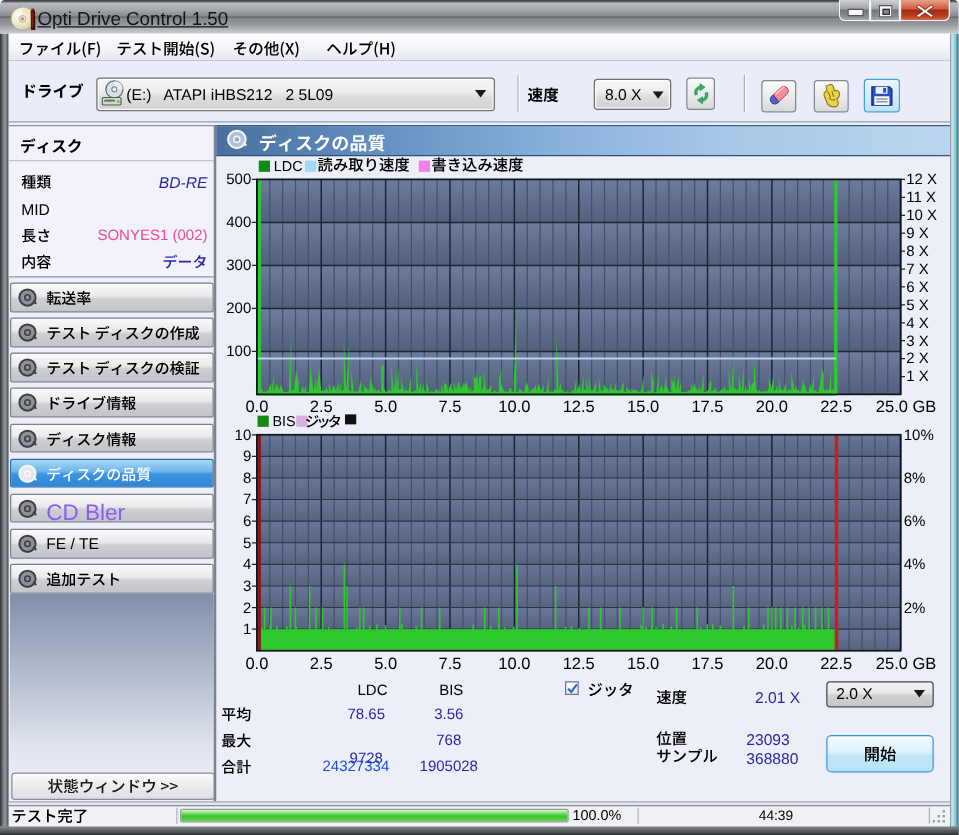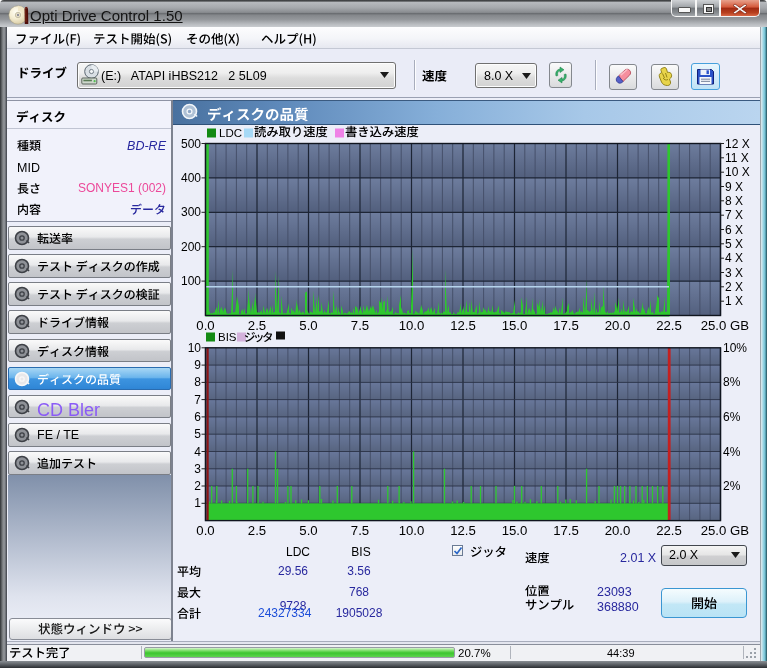--- a/index.html
+++ b/index.html
@@ -328,21 +328,21 @@
       <path d="M2.2 11.4L10.3 11.4L10.3 15.3L9.0 15.3L9.0 12.2L3.4 12.2L3.4 15.3L2.2 15.3ZM2.8 12.8L9.5 12.8L9.5 13.5L2.8 13.5ZM2.8 14.2L9.5 14.2L9.5 15.0L2.8 15.0ZM5.5 3.8L6.7 3.8L6.7 10.6L5.5 10.6ZM1.9 4.7L10.2 4.7L10.2 8.2L1.8 8.2L1.8 7.4L9.0 7.4L9.0 5.4L1.9 5.4ZM0.7 6.0L11.7 6.0L11.7 6.8L0.7 6.8ZM1.5 8.7L10.8 8.7L10.8 9.5L1.5 9.5ZM0.6 10.1L11.7 10.1L11.7 10.9L0.6 10.9ZM14.4 5.6Q15.7 5.8 16.9 5.8Q18.0 5.8 19.0 5.8Q19.8 5.7 20.6 5.5Q21.3 5.4 22.0 5.2L22.2 6.3Q21.6 6.5 20.8 6.6Q20.0 6.8 19.3 6.9Q18.3 6.9 17.1 6.9Q15.9 6.9 14.5 6.8ZM14.2 8.2Q15.3 8.3 16.3 8.3Q17.3 8.4 18.2 8.3Q19.1 8.3 19.8 8.2Q20.8 8.1 21.5 8.0Q22.2 7.8 22.7 7.6L22.9 8.8Q22.4 9.0 21.7 9.1Q21.1 9.2 20.3 9.3Q19.5 9.4 18.5 9.4Q17.5 9.5 16.4 9.5Q15.3 9.4 14.3 9.4ZM18.3 5.7Q18.3 5.4 18.2 5.1Q18.1 4.8 17.9 4.5L19.3 4.3Q19.4 4.9 19.5 5.4Q19.6 6.0 19.8 6.5Q19.9 7.1 20.1 7.5Q20.2 8.0 20.5 8.5Q20.7 9.0 21.0 9.6Q21.3 10.1 21.6 10.6Q21.7 10.7 21.8 10.9Q21.9 11.0 22.1 11.1L21.5 12.1Q21.1 12.0 20.6 11.9Q20.1 11.8 19.6 11.8Q19.1 11.7 18.7 11.7L18.8 10.7Q19.2 10.8 19.7 10.8Q20.2 10.9 20.5 10.9Q20.0 10.1 19.6 9.3Q19.2 8.5 19.0 7.7Q18.8 7.3 18.7 7.0Q18.6 6.6 18.5 6.3Q18.4 6.0 18.3 5.7ZM16.3 10.9Q16.0 11.3 15.9 11.6Q15.7 11.9 15.7 12.3Q15.7 13.0 16.4 13.4Q17.1 13.7 18.4 13.7Q19.3 13.7 20.0 13.7Q20.7 13.6 21.4 13.5L21.3 14.7Q20.7 14.8 19.9 14.9Q19.2 15.0 18.4 15.0Q17.2 15.0 16.3 14.7Q15.5 14.4 15.0 13.9Q14.5 13.4 14.5 12.6Q14.5 12.0 14.7 11.6Q14.8 11.1 15.0 10.7ZM29.6 4.4L32.2 4.4L32.2 5.6L29.6 5.6ZM31.5 4.4L32.8 4.4Q32.9 5.8 33.1 7.0Q33.3 8.3 33.7 9.3Q34.2 10.3 34.8 11.1Q35.5 11.8 36.4 12.3Q36.3 12.4 36.1 12.6Q35.9 12.7 35.7 12.9Q35.6 13.1 35.5 13.2Q34.5 12.7 33.8 11.8Q33.2 11.0 32.7 9.9Q32.3 8.9 32.1 7.6Q31.8 6.4 31.7 5.0L31.5 5.0ZM31.5 6.9L32.7 7.1Q32.3 9.2 31.5 10.7Q30.6 12.3 29.2 13.2Q29.2 13.1 29.0 13.0Q28.8 12.8 28.6 12.6Q28.5 12.4 28.3 12.3Q29.6 11.5 30.4 10.1Q31.2 8.8 31.5 6.9ZM27.9 8.7L27.9 13.1L26.7 13.1L26.7 9.8L25.2 9.8L25.2 8.7ZM27.9 12.6Q28.3 13.3 29.1 13.6Q29.8 13.9 30.8 13.9Q31.3 13.9 32.1 14.0Q32.8 14.0 33.6 13.9Q34.4 13.9 35.2 13.9Q36.0 13.9 36.5 13.8Q36.5 14.0 36.4 14.2Q36.3 14.4 36.2 14.6Q36.2 14.9 36.2 15.0Q35.6 15.1 34.9 15.1Q34.2 15.1 33.5 15.1Q32.7 15.1 32.0 15.1Q31.3 15.1 30.8 15.1Q29.6 15.0 28.8 14.7Q28.0 14.4 27.4 13.7Q27.0 14.0 26.5 14.4Q26.1 14.8 25.6 15.2L25.0 14.0Q25.4 13.7 25.9 13.3Q26.4 13.0 26.8 12.6ZM25.2 4.9L26.1 4.2Q26.5 4.4 26.9 4.8Q27.3 5.1 27.7 5.4Q28.0 5.8 28.2 6.1L27.3 6.9Q27.1 6.6 26.8 6.2Q26.4 5.9 26.0 5.5Q25.6 5.2 25.2 4.9ZM39.6 5.1Q39.8 5.1 40.1 5.1Q40.4 5.2 40.6 5.2Q40.8 5.2 41.2 5.1Q41.6 5.1 41.9 5.1Q42.3 5.1 42.7 5.1Q43.0 5.1 43.2 5.0Q43.4 5.0 43.6 5.0Q43.8 4.9 44.0 4.9L44.8 5.5Q44.7 5.6 44.6 5.7Q44.5 5.9 44.4 6.0Q44.2 6.3 43.9 6.9Q43.6 7.5 43.3 8.2Q43.0 8.9 42.8 9.5Q42.6 9.9 42.4 10.4Q42.2 10.9 41.9 11.4Q41.7 11.8 41.5 12.2Q41.3 12.7 41.1 13.0Q40.8 13.5 40.4 13.7Q40.0 13.9 39.4 13.9Q38.7 13.9 38.2 13.4Q37.7 12.9 37.7 12.1Q37.7 11.4 38.0 10.7Q38.3 10.1 38.9 9.7Q39.5 9.2 40.3 9.0Q41.1 8.7 42.0 8.7Q43.1 8.7 44.1 9.0Q45.0 9.2 45.9 9.6Q46.8 9.9 47.4 10.4Q48.1 10.8 48.6 11.1L48.0 12.5Q47.5 12.0 46.8 11.5Q46.1 11.1 45.3 10.7Q44.5 10.3 43.7 10.1Q42.8 9.8 41.8 9.8Q40.9 9.8 40.2 10.1Q39.5 10.4 39.2 10.9Q38.8 11.4 38.8 11.9Q38.8 12.3 39.0 12.4Q39.2 12.6 39.4 12.6Q39.6 12.6 39.8 12.5Q40.0 12.4 40.1 12.2Q40.3 12.0 40.5 11.6Q40.7 11.3 40.8 10.9Q41.0 10.5 41.2 10.1Q41.4 9.7 41.6 9.3Q41.8 8.8 42.0 8.2Q42.3 7.7 42.5 7.1Q42.7 6.6 42.9 6.2Q42.8 6.2 42.4 6.2Q42.1 6.2 41.8 6.2Q41.4 6.3 41.1 6.3Q40.8 6.3 40.6 6.3Q40.4 6.3 40.1 6.3Q39.9 6.4 39.6 6.4ZM47.5 7.9Q47.4 9.2 47.2 10.3Q47.0 11.4 46.6 12.2Q46.2 13.1 45.5 13.8Q44.8 14.5 43.7 15.1L42.6 14.2Q43.8 13.7 44.4 13.1Q45.1 12.5 45.5 11.7Q45.8 11.0 46.0 10.3Q46.1 9.6 46.2 9.0Q46.2 8.7 46.2 8.4Q46.2 8.0 46.2 7.8ZM52.5 8.7L52.5 13.1L51.3 13.1L51.3 9.8L49.8 9.8L49.8 8.7ZM52.5 12.6Q52.9 13.3 53.7 13.6Q54.4 13.9 55.4 13.9Q55.9 13.9 56.7 14.0Q57.4 14.0 58.2 13.9Q59.0 13.9 59.8 13.9Q60.6 13.9 61.1 13.8Q61.1 14.0 61.0 14.2Q60.9 14.4 60.8 14.6Q60.8 14.9 60.8 15.0Q60.2 15.1 59.5 15.1Q58.8 15.1 58.1 15.1Q57.3 15.1 56.6 15.1Q55.9 15.1 55.4 15.1Q54.2 15.0 53.4 14.7Q52.6 14.4 52.0 13.7Q51.6 14.0 51.1 14.4Q50.7 14.8 50.2 15.2L49.6 14.0Q50.0 13.7 50.5 13.3Q51.0 13.0 51.4 12.6ZM49.8 4.9L50.7 4.2Q51.1 4.4 51.5 4.8Q51.9 5.1 52.3 5.4Q52.6 5.8 52.8 6.1L51.9 6.9Q51.7 6.6 51.4 6.2Q51.0 5.9 50.6 5.5Q50.2 5.2 49.8 4.9ZM54.7 7.8L54.7 9.2L59.2 9.2L59.2 7.8ZM53.6 6.9L60.3 6.9L60.3 10.1L53.6 10.1ZM53.1 5.1L60.8 5.1L60.8 6.1L53.1 6.1ZM56.3 3.9L57.5 3.9L57.5 13.5L56.3 13.5ZM56.0 9.8L56.8 10.1Q56.5 10.7 56.0 11.3Q55.4 11.9 54.8 12.4Q54.2 12.9 53.6 13.2Q53.5 13.1 53.4 12.9Q53.3 12.8 53.1 12.6Q53.0 12.4 52.8 12.3Q53.5 12.1 54.0 11.7Q54.6 11.3 55.1 10.8Q55.6 10.3 56.0 9.8ZM57.7 9.8Q58.0 10.3 58.6 10.7Q59.1 11.2 59.7 11.6Q60.4 12.0 61.0 12.3Q60.8 12.4 60.7 12.6Q60.5 12.7 60.4 12.9Q60.2 13.1 60.1 13.2Q59.6 12.9 58.9 12.4Q58.3 11.9 57.8 11.3Q57.2 10.7 56.8 10.1ZM64.4 7.3L73.1 7.3L73.1 8.3L64.4 8.3ZM64.6 10.9L71.5 10.9L71.5 11.9L64.6 11.9ZM66.2 6.4L67.4 6.4L67.4 9.4L70.0 9.4L70.0 6.4L71.2 6.4L71.2 10.3L66.2 10.3ZM71.1 10.9L71.4 10.9L71.6 10.9L72.3 11.3Q71.8 12.2 71.0 12.9Q70.2 13.6 69.2 14.1Q68.2 14.6 67.0 14.9Q65.8 15.2 64.6 15.3Q64.5 15.1 64.3 14.8Q64.2 14.5 64.1 14.3Q65.2 14.2 66.3 14.0Q67.4 13.7 68.4 13.4Q69.3 13.0 70.0 12.4Q70.8 11.8 71.1 11.1ZM66.9 11.7Q67.5 12.4 68.4 13.0Q69.4 13.5 70.7 13.9Q71.9 14.2 73.4 14.3Q73.3 14.4 73.1 14.6Q73.0 14.8 72.9 15.0Q72.8 15.2 72.7 15.3Q71.2 15.1 69.9 14.7Q68.6 14.3 67.6 13.7Q66.6 13.0 65.9 12.1ZM67.4 3.9L68.6 3.9L68.6 5.6L67.4 5.6ZM63.5 5.0L73.1 5.0L73.1 6.1L63.5 6.1ZM62.9 5.0L64.1 5.0L64.1 8.6Q64.1 9.3 64.0 10.2Q64.0 11.0 63.9 12.0Q63.7 12.9 63.5 13.7Q63.2 14.6 62.8 15.3Q62.7 15.2 62.5 15.1Q62.3 14.9 62.2 14.8Q62.0 14.7 61.8 14.6Q62.2 14.0 62.4 13.2Q62.6 12.4 62.8 11.6Q62.9 10.8 62.9 10.0Q62.9 9.2 62.9 8.6Z" fill="#000"></path>
     </svg>
     <svg style="position:absolute;left:244px;top:328.2px;overflow:visible" width="27" height="17">
       <path d="M8.3 4.6Q8.5 4.9 8.7 5.2Q8.9 5.5 9.0 5.8Q9.2 6.1 9.4 6.4L8.5 6.8Q8.4 6.4 8.2 6.1Q8.1 5.8 7.9 5.5Q7.7 5.2 7.5 5.0ZM9.9 4.1Q10.0 4.3 10.2 4.6Q10.4 4.9 10.6 5.2Q10.8 5.6 10.9 5.8L10.1 6.2Q10.0 5.9 9.8 5.6Q9.6 5.3 9.4 5.0Q9.3 4.7 9.0 4.4ZM3.4 4.4Q3.6 4.6 4.0 4.8Q4.3 5.0 4.7 5.3Q5.1 5.5 5.4 5.7Q5.7 5.9 5.9 6.1L5.2 7.1Q5.0 6.9 4.7 6.7Q4.4 6.5 4.0 6.3Q3.6 6.0 3.3 5.8Q3.0 5.6 2.7 5.5ZM1.4 12.6Q2.1 12.5 2.7 12.3Q3.4 12.2 4.1 11.9Q4.7 11.6 5.3 11.3Q6.3 10.8 7.1 10.1Q7.9 9.4 8.6 8.6Q9.3 7.9 9.7 7.1L10.5 8.3Q9.7 9.5 8.5 10.5Q7.4 11.6 6.0 12.4Q5.4 12.8 4.7 13.0Q4.0 13.3 3.3 13.5Q2.7 13.8 2.1 13.9ZM1.6 7.0Q1.9 7.2 2.2 7.4Q2.6 7.6 3.0 7.8Q3.3 8.1 3.7 8.3Q4.0 8.5 4.2 8.6L3.5 9.7Q3.3 9.5 2.9 9.3Q2.6 9.1 2.3 8.9Q1.9 8.6 1.6 8.4Q1.2 8.2 0.9 8.1ZM14.7 6.6Q14.8 6.8 14.9 7.1Q15.0 7.5 15.2 7.9Q15.3 8.2 15.4 8.6Q15.5 8.9 15.6 9.1L14.5 9.5Q14.4 9.3 14.3 9.0Q14.2 8.6 14.1 8.3Q13.9 7.9 13.8 7.5Q13.7 7.2 13.6 7.0ZM18.9 7.4Q18.8 7.6 18.8 7.7Q18.7 7.9 18.7 8.1Q18.4 9.0 18.0 9.9Q17.7 10.7 17.1 11.5Q16.3 12.5 15.3 13.2Q14.2 13.9 13.3 14.3L12.3 13.3Q12.9 13.1 13.6 12.8Q14.3 12.4 14.9 12.0Q15.6 11.5 16.1 10.9Q16.5 10.4 16.8 9.7Q17.1 9.1 17.3 8.4Q17.5 7.7 17.6 6.9ZM12.0 7.2Q12.1 7.4 12.3 7.8Q12.4 8.1 12.5 8.5Q12.7 8.9 12.8 9.2Q13.0 9.6 13.1 9.8L11.9 10.2Q11.9 10.0 11.7 9.6Q11.6 9.3 11.4 8.9Q11.3 8.5 11.1 8.1Q11.0 7.8 10.9 7.6ZM22.9 8.0Q23.4 8.3 24.0 8.7Q24.6 9.1 25.3 9.6Q25.9 10.0 26.4 10.4Q27.0 10.8 27.4 11.1L26.5 12.2Q26.1 11.8 25.6 11.4Q25.0 10.9 24.4 10.5Q23.8 10.0 23.2 9.6Q22.5 9.2 22.0 8.9ZM28.2 6.0Q28.1 6.1 28.0 6.3Q27.9 6.5 27.9 6.7Q27.7 7.3 27.4 7.9Q27.1 8.6 26.7 9.3Q26.3 9.9 25.8 10.6Q25.0 11.6 23.8 12.5Q22.7 13.4 21.0 14.0L20.0 13.0Q21.1 12.7 22.0 12.2Q22.9 11.7 23.5 11.1Q24.2 10.5 24.7 9.9Q25.1 9.4 25.5 8.8Q25.9 8.3 26.1 7.7Q26.4 7.1 26.5 6.6L22.4 6.6L22.9 5.5L26.3 5.5Q26.6 5.5 26.8 5.5Q27.1 5.5 27.2 5.4ZM24.3 4.3Q24.2 4.5 24.0 4.8Q23.8 5.1 23.7 5.3Q23.4 6.0 22.8 6.7Q22.2 7.5 21.5 8.2Q20.8 9.0 19.9 9.6L18.9 8.8Q19.9 8.2 20.6 7.5Q21.3 6.8 21.8 6.1Q22.3 5.4 22.6 4.9Q22.7 4.7 22.8 4.4Q22.9 4.1 23.0 3.8Z" fill="#000"></path>
     </svg>
     <div class="abs" style="left:284px;top:545px;width:28px;text-align:center;font-size:12px;color:#000;">LDC</div>
     <div class="abs" style="left:347px;top:545px;width:28px;text-align:center;font-size:12px;color:#000;">BIS</div>
     <svg style="position:absolute;left:177px;top:561.6px;overflow:visible" width="24" height="17">
       <path d="M1.2 4.6L10.7 4.6L10.7 5.7L1.2 5.7ZM0.6 9.6L11.4 9.6L11.4 10.8L0.6 10.8ZM2.0 6.5L3.1 6.2Q3.3 6.6 3.5 7.1Q3.7 7.5 3.9 8.0Q4.0 8.4 4.1 8.8L3.0 9.2Q2.9 8.8 2.8 8.4Q2.6 7.9 2.4 7.4Q2.2 6.9 2.0 6.5ZM8.9 6.2L10.2 6.5Q9.9 7.0 9.7 7.4Q9.4 7.9 9.2 8.4Q9.0 8.8 8.7 9.2L7.7 8.9Q7.9 8.5 8.2 8.0Q8.4 7.5 8.6 7.1Q8.8 6.6 8.9 6.2ZM5.4 5.0L6.6 5.0L6.6 14.9L5.4 14.9ZM17.3 8.2L20.9 8.2L20.9 9.2L17.3 9.2ZM16.7 12.0Q17.2 11.8 17.9 11.5Q18.6 11.3 19.4 11.0Q20.2 10.7 21.0 10.4L21.2 11.4Q20.2 11.9 19.1 12.3Q18.0 12.7 17.1 13.1ZM17.8 5.7L22.6 5.7L22.6 6.8L17.8 6.8ZM22.2 5.7L23.4 5.7Q23.4 5.7 23.4 5.9Q23.4 6.0 23.4 6.1Q23.4 6.2 23.4 6.3Q23.3 8.4 23.2 9.8Q23.2 11.2 23.1 12.1Q23.0 13.1 22.9 13.6Q22.7 14.1 22.5 14.3Q22.3 14.6 22.1 14.7Q21.8 14.9 21.5 14.9Q21.2 15.0 20.7 15.0Q20.2 14.9 19.6 14.9Q19.6 14.7 19.5 14.3Q19.4 14.0 19.2 13.7Q19.8 13.8 20.3 13.8Q20.8 13.8 21.0 13.8Q21.2 13.8 21.3 13.8Q21.4 13.7 21.5 13.6Q21.6 13.4 21.7 13.0Q21.9 12.5 21.9 11.6Q22.0 10.7 22.1 9.3Q22.1 7.9 22.2 6.0ZM18.0 3.8L19.2 4.0Q18.9 5.0 18.5 5.8Q18.2 6.7 17.7 7.5Q17.3 8.2 16.8 8.8Q16.7 8.7 16.5 8.5Q16.3 8.4 16.1 8.3Q15.9 8.1 15.8 8.0Q16.5 7.3 17.1 6.2Q17.6 5.0 18.0 3.8ZM12.6 6.5L16.4 6.5L16.4 7.6L12.6 7.6ZM14.0 3.9L15.1 3.9L15.1 11.8L14.0 11.8ZM12.3 11.8Q12.9 11.6 13.5 11.4Q14.2 11.1 15.0 10.8Q15.7 10.5 16.5 10.2L16.7 11.3Q15.7 11.7 14.7 12.2Q13.6 12.6 12.8 13.0Z" fill="#000"></path>
     </svg>
-    <div class="abs" style="left:258px;top:564.0px;width:70px;text-align:center;font-size:12px;color:#28289e;">29.56</div>
+    <div class="abs" style="left:258px;top:564.0px;width:70px;text-align:center;font-size:12px;color:#28289e;">78.65</div>
     <div class="abs" style="left:324px;top:564.0px;width:70px;text-align:center;font-size:12px;color:#28289e;">3.56</div>
     <svg style="position:absolute;left:177px;top:582.6px;overflow:visible" width="24" height="17">
       <path d="M3.2 6.3L3.2 7.0L8.8 7.0L8.8 6.3ZM3.2 5.0L3.2 5.6L8.8 5.6L8.8 5.0ZM2.1 4.2L9.9 4.2L9.9 7.8L2.1 7.8ZM0.7 8.4L11.3 8.4L11.3 9.3L0.7 9.3ZM6.1 9.9L10.2 9.9L10.2 10.8L6.1 10.8ZM2.4 10.0L5.2 10.0L5.2 10.8L2.4 10.8ZM2.4 11.5L5.2 11.5L5.2 12.3L2.4 12.3ZM7.4 10.7Q8.0 11.9 9.0 12.8Q10.1 13.7 11.6 14.0Q11.5 14.1 11.3 14.3Q11.2 14.4 11.1 14.6Q11.0 14.8 10.9 14.9Q9.3 14.5 8.2 13.5Q7.1 12.4 6.5 11.0ZM9.8 9.9L10.0 9.9L10.2 9.9L11.0 10.1Q10.6 11.4 9.9 12.3Q9.2 13.2 8.3 13.9Q7.3 14.5 6.3 14.9Q6.2 14.7 6.0 14.4Q5.8 14.1 5.6 14.0Q6.4 13.8 7.0 13.4Q7.7 13.0 8.2 12.5Q8.8 12.0 9.2 11.4Q9.6 10.8 9.8 10.1ZM0.6 13.3Q1.2 13.2 1.9 13.2Q2.7 13.1 3.5 13.0Q4.3 12.9 5.2 12.8L5.2 13.8Q4.0 13.9 2.8 14.1Q1.6 14.2 0.6 14.3ZM4.6 8.7L5.7 8.7L5.7 14.9L4.6 14.9ZM1.7 8.7L2.7 8.7L2.7 13.6L1.7 13.6ZM12.7 7.1L23.3 7.1L23.3 8.3L12.7 8.3ZM18.7 7.6Q19.1 9.0 19.7 10.2Q20.4 11.5 21.4 12.4Q22.3 13.3 23.6 13.8Q23.4 13.9 23.2 14.1Q23.1 14.3 22.9 14.5Q22.8 14.7 22.7 14.9Q21.4 14.3 20.4 13.2Q19.4 12.2 18.7 10.9Q18.0 9.5 17.5 7.9ZM17.4 3.8L18.6 3.8Q18.6 4.6 18.6 5.6Q18.5 6.6 18.4 7.6Q18.3 8.7 17.9 9.7Q17.6 10.7 17.0 11.7Q16.5 12.7 15.6 13.5Q14.7 14.3 13.4 14.9Q13.2 14.7 13.0 14.4Q12.7 14.1 12.5 13.9Q13.7 13.4 14.6 12.6Q15.4 11.9 16.0 11.0Q16.5 10.1 16.8 9.2Q17.1 8.2 17.2 7.3Q17.3 6.3 17.3 5.4Q17.4 4.6 17.4 3.8Z" fill="#000"></path>
     </svg>
     <div class="abs" style="left:258px;top:599px;width:70px;text-align:center;font-size:12px;color:#28289e;">9728</div>
     <div class="abs" style="left:324px;top:585.0px;width:70px;text-align:center;font-size:12px;color:#28289e;">768</div>
     <svg style="position:absolute;left:177px;top:603.6px;overflow:visible" width="24" height="17">
       <path d="M3.0 7.7L9.0 7.7L9.0 8.7L3.0 8.7ZM2.8 13.4L9.1 13.4L9.1 14.5L2.8 14.5ZM2.3 10.1L9.8 10.1L9.8 14.9L8.6 14.9L8.6 11.1L3.4 11.1L3.4 14.9L2.3 14.9ZM6.0 4.9Q5.5 5.7 4.7 6.4Q3.9 7.2 3.0 7.9Q2.1 8.6 1.1 9.1Q1.0 9.0 0.9 8.8Q0.7 8.6 0.6 8.5Q0.5 8.3 0.3 8.2Q1.4 7.7 2.3 6.9Q3.3 6.2 4.1 5.4Q4.9 4.6 5.3 3.8L6.5 3.8Q7.0 4.5 7.6 5.1Q8.2 5.7 8.9 6.3Q9.6 6.8 10.3 7.3Q11.0 7.7 11.7 8.0Q11.5 8.3 11.3 8.5Q11.1 8.8 11.0 9.1Q10.3 8.7 9.6 8.2Q8.8 7.8 8.2 7.2Q7.5 6.7 6.9 6.1Q6.4 5.5 6.0 4.9ZM17.2 7.9L23.7 7.9L23.7 9.0L17.2 9.0ZM19.9 3.8L21.1 3.8L21.1 14.9L19.9 14.9ZM13.0 7.4L16.8 7.4L16.8 8.3L13.0 8.3ZM13.1 4.2L16.8 4.2L16.8 5.1L13.1 5.1ZM13.0 9.1L16.8 9.1L16.8 10.0L13.0 10.0ZM12.4 5.8L17.3 5.8L17.3 6.7L12.4 6.7ZM13.5 10.7L16.8 10.7L16.8 14.3L13.5 14.3L13.5 13.3L15.7 13.3L15.7 11.6L13.5 11.6ZM13.0 10.7L14.0 10.7L14.0 14.8L13.0 14.8Z" fill="#000"></path>
     </svg>
     <div class="abs" style="left:258px;top:606.0px;width:70px;font-size:12px;color:#1d4ed8;">24327334</div>
@@ -350,21 +350,21 @@
     <div class="abs" style="left:452px;top:545px;width:11px;height:11px;box-sizing:border-box;border:1px solid #6a7a94;background:linear-gradient(#fdfdfd,#e8eaec);"></div>
     <svg class="abs" style="left:453px;top:546px" width="10" height="10">
       <path d="M1.5 5 L4 7.5 L8.5 1.5" stroke="#2a66c8" stroke-width="1.7" fill="none"></path>
     </svg>
     <svg style="position:absolute;left:470px;top:542.2px;overflow:visible" width="37" height="18">
       <path d="M8.9 5.0Q9.1 5.2 9.3 5.5Q9.5 5.9 9.7 6.2Q9.9 6.6 10.0 6.9L9.1 7.3Q9.0 6.9 8.8 6.6Q8.6 6.2 8.4 5.9Q8.3 5.6 8.0 5.3ZM10.5 4.4Q10.7 4.6 10.9 4.9Q11.1 5.3 11.4 5.6Q11.6 5.9 11.7 6.2L10.8 6.6Q10.7 6.3 10.5 5.9Q10.3 5.6 10.1 5.3Q9.9 5.0 9.7 4.7ZM3.6 4.7Q3.9 4.9 4.3 5.1Q4.6 5.4 5.0 5.6Q5.4 5.9 5.8 6.1Q6.1 6.3 6.3 6.5L5.6 7.6Q5.3 7.4 5.0 7.2Q4.7 6.9 4.3 6.7Q3.9 6.5 3.5 6.2Q3.2 6.0 2.9 5.8ZM1.5 13.5Q2.2 13.4 2.9 13.2Q3.6 13.0 4.3 12.7Q5.0 12.5 5.7 12.1Q6.7 11.5 7.6 10.8Q8.5 10.1 9.2 9.2Q9.9 8.4 10.4 7.5L11.2 8.9Q10.3 10.1 9.1 11.3Q7.9 12.4 6.4 13.3Q5.7 13.6 5.0 14.0Q4.3 14.3 3.6 14.5Q2.8 14.7 2.3 14.8ZM1.7 7.5Q2.0 7.7 2.4 7.9Q2.8 8.1 3.2 8.4Q3.6 8.6 3.9 8.9Q4.3 9.1 4.5 9.2L3.7 10.3Q3.5 10.2 3.2 9.9Q2.8 9.7 2.4 9.5Q2.0 9.2 1.7 9.0Q1.3 8.8 1.0 8.6ZM18.4 7.1Q18.5 7.3 18.6 7.6Q18.7 8.0 18.9 8.4Q19.0 8.8 19.2 9.2Q19.3 9.5 19.4 9.7L18.2 10.2Q18.1 9.9 18.0 9.6Q17.9 9.2 17.7 8.8Q17.6 8.4 17.4 8.1Q17.3 7.7 17.2 7.5ZM22.9 7.9Q22.8 8.1 22.7 8.3Q22.7 8.5 22.6 8.6Q22.4 9.6 22.0 10.5Q21.6 11.5 20.9 12.3Q20.1 13.4 19.0 14.1Q17.9 14.9 16.9 15.3L15.8 14.2Q16.5 14.0 17.2 13.7Q18.0 13.3 18.7 12.8Q19.3 12.3 19.8 11.6Q20.3 11.1 20.6 10.4Q21.0 9.7 21.2 9.0Q21.4 8.2 21.5 7.4ZM15.5 7.7Q15.6 7.9 15.8 8.3Q15.9 8.7 16.1 9.1Q16.3 9.5 16.4 9.9Q16.6 10.3 16.6 10.5L15.4 11.0Q15.4 10.7 15.2 10.3Q15.1 9.9 14.9 9.5Q14.7 9.1 14.6 8.7Q14.4 8.3 14.3 8.1ZM29.8 8.6Q30.4 8.9 31.0 9.3Q31.7 9.8 32.4 10.2Q33.0 10.7 33.6 11.1Q34.2 11.5 34.7 11.9L33.7 13.0Q33.3 12.7 32.7 12.2Q32.1 11.7 31.5 11.2Q30.8 10.7 30.1 10.3Q29.5 9.8 28.9 9.5ZM35.5 6.4Q35.4 6.6 35.3 6.8Q35.2 7.0 35.1 7.2Q35.0 7.8 34.7 8.5Q34.3 9.2 33.9 9.9Q33.5 10.6 32.9 11.3Q32.1 12.4 30.8 13.3Q29.6 14.3 27.9 14.9L26.7 13.9Q27.9 13.6 28.9 13.0Q29.8 12.5 30.5 11.9Q31.3 11.3 31.8 10.6Q32.2 10.1 32.6 9.5Q33.0 8.8 33.3 8.2Q33.6 7.6 33.7 7.0L29.3 7.0L29.8 5.9L33.5 5.9Q33.8 5.9 34.0 5.9Q34.3 5.8 34.5 5.8ZM31.4 4.6Q31.2 4.9 31.0 5.2Q30.8 5.5 30.7 5.7Q30.3 6.4 29.7 7.2Q29.1 8.0 28.3 8.8Q27.5 9.6 26.6 10.3L25.5 9.4Q26.6 8.8 27.4 8.0Q28.1 7.2 28.7 6.5Q29.2 5.8 29.5 5.2Q29.6 5.0 29.7 4.7Q29.9 4.4 29.9 4.1Z" fill="#000"></path>
     </svg>
     <svg style="position:absolute;left:525px;top:547.7px;overflow:visible" width="25" height="18">
       <path d="M3.3 8.7L3.3 13.1L2.1 13.1L2.1 9.8L0.6 9.8L0.6 8.7ZM3.3 12.6Q3.7 13.3 4.5 13.6Q5.2 13.9 6.2 13.9Q6.7 13.9 7.5 14.0Q8.2 14.0 9.0 13.9Q9.8 13.9 10.6 13.9Q11.4 13.9 11.9 13.8Q11.9 14.0 11.8 14.2Q11.7 14.4 11.6 14.6Q11.6 14.9 11.6 15.0Q11.0 15.1 10.3 15.1Q9.6 15.1 8.9 15.1Q8.1 15.1 7.4 15.1Q6.7 15.1 6.2 15.1Q5.0 15.0 4.2 14.7Q3.4 14.4 2.8 13.7Q2.4 14.0 1.9 14.4Q1.5 14.8 1.0 15.2L0.4 14.0Q0.8 13.7 1.3 13.3Q1.8 13.0 2.2 12.6ZM0.6 4.9L1.5 4.2Q1.9 4.4 2.3 4.8Q2.7 5.1 3.1 5.4Q3.4 5.8 3.6 6.1L2.7 6.9Q2.5 6.6 2.2 6.2Q1.8 5.9 1.4 5.5Q1.0 5.2 0.6 4.9ZM5.5 7.8L5.5 9.2L10.0 9.2L10.0 7.8ZM4.4 6.9L11.1 6.9L11.1 10.1L4.4 10.1ZM3.9 5.1L11.6 5.1L11.6 6.1L3.9 6.1ZM7.1 3.9L8.3 3.9L8.3 13.5L7.1 13.5ZM6.8 9.8L7.6 10.1Q7.3 10.7 6.8 11.3Q6.2 11.9 5.6 12.4Q5.0 12.9 4.4 13.2Q4.3 13.1 4.2 12.9Q4.1 12.8 3.9 12.6Q3.8 12.4 3.6 12.3Q4.3 12.1 4.8 11.7Q5.4 11.3 5.9 10.8Q6.4 10.3 6.8 9.8ZM8.5 9.8Q8.8 10.3 9.4 10.7Q9.9 11.2 10.5 11.6Q11.2 12.0 11.8 12.3Q11.6 12.4 11.5 12.6Q11.3 12.7 11.2 12.9Q11.0 13.1 10.9 13.2Q10.4 12.9 9.7 12.4Q9.1 11.9 8.6 11.3Q8.0 10.7 7.6 10.1ZM15.2 7.3L23.9 7.3L23.9 8.3L15.2 8.3ZM15.4 10.9L22.3 10.9L22.3 11.9L15.4 11.9ZM17.0 6.4L18.2 6.4L18.2 9.4L20.8 9.4L20.8 6.4L22.0 6.4L22.0 10.3L17.0 10.3ZM21.9 10.9L22.2 10.9L22.4 10.9L23.1 11.3Q22.6 12.2 21.8 12.9Q21.0 13.6 20.0 14.1Q19.0 14.6 17.8 14.9Q16.6 15.2 15.4 15.3Q15.3 15.1 15.1 14.8Q15.0 14.5 14.9 14.3Q16.0 14.2 17.1 14.0Q18.2 13.7 19.2 13.4Q20.1 13.0 20.8 12.4Q21.6 11.8 21.9 11.1ZM17.7 11.7Q18.3 12.4 19.2 13.0Q20.2 13.5 21.5 13.9Q22.7 14.2 24.2 14.3Q24.1 14.4 23.9 14.6Q23.8 14.8 23.7 15.0Q23.6 15.2 23.5 15.3Q22.0 15.1 20.7 14.7Q19.4 14.3 18.4 13.7Q17.4 13.0 16.7 12.1ZM18.2 3.9L19.4 3.9L19.4 5.6L18.2 5.6ZM14.3 5.0L23.9 5.0L23.9 6.1L14.3 6.1ZM13.7 5.0L14.9 5.0L14.9 8.6Q14.9 9.3 14.8 10.2Q14.8 11.0 14.7 12.0Q14.5 12.9 14.3 13.7Q14.0 14.6 13.6 15.3Q13.5 15.2 13.3 15.1Q13.1 14.9 13.0 14.8Q12.8 14.7 12.6 14.6Q13.0 14.0 13.2 13.2Q13.4 12.4 13.6 11.6Q13.7 10.8 13.7 10.0Q13.7 9.2 13.7 8.6Z" fill="#000"></path>
     </svg>
-    <div class="abs" style="left:620px;top:551px;font-size:12.5px;color:#28289e;">2.01 X</div>
+    <div class="abs" style="left:604px;top:551px;font-size:12.5px;color:#28289e;">2.01 X</div>
     <svg style="position:absolute;left:525px;top:580.7px;overflow:visible" width="25" height="18">
       <path d="M7.2 4.0L8.4 4.0L8.4 6.9L7.2 6.9ZM4.1 6.2L11.6 6.2L11.6 7.3L4.1 7.3ZM5.1 8.2L6.1 8.0Q6.4 8.8 6.6 9.7Q6.8 10.6 6.9 11.5Q7.0 12.3 7.1 12.9L5.9 13.1Q5.9 12.5 5.8 11.7Q5.6 10.8 5.5 9.9Q5.3 9.0 5.1 8.2ZM9.4 7.9L10.7 8.2Q10.5 8.9 10.3 9.7Q10.1 10.5 9.9 11.3Q9.7 12.1 9.5 12.8Q9.3 13.5 9.0 14.0L8.0 13.8Q8.2 13.2 8.4 12.5Q8.6 11.8 8.8 11.0Q9.0 10.2 9.1 9.4Q9.3 8.6 9.4 7.9ZM3.9 13.6L11.9 13.6L11.9 14.8L3.9 14.8ZM3.3 3.9L4.4 4.3Q4.0 5.3 3.4 6.3Q2.8 7.3 2.2 8.2Q1.5 9.1 0.8 9.8Q0.8 9.7 0.7 9.5Q0.6 9.2 0.4 9.0Q0.3 8.8 0.2 8.6Q0.8 8.0 1.4 7.3Q1.9 6.5 2.4 5.7Q2.9 4.8 3.3 3.9ZM2.0 7.2L3.2 6.1L3.2 6.1L3.2 15.3L2.0 15.3ZM20.4 5.2L20.4 6.1L22.1 6.1L22.1 5.2ZM17.6 5.2L17.6 6.1L19.3 6.1L19.3 5.2ZM14.8 5.2L14.8 6.1L16.5 6.1L16.5 5.2ZM13.7 4.4L23.3 4.4L23.3 6.9L13.7 6.9ZM13.1 7.5L23.8 7.5L23.8 8.4L13.1 8.4ZM14.2 13.9L24.1 13.9L24.1 14.8L14.2 14.8ZM13.7 9.2L15.0 9.2L15.0 15.3L13.7 15.3ZM17.1 10.9L17.1 11.4L21.7 11.4L21.7 10.9ZM17.1 12.1L17.1 12.7L21.7 12.7L21.7 12.1ZM17.1 9.7L17.1 10.2L21.7 10.2L21.7 9.7ZM16.0 9.0L22.9 9.0L22.9 13.3L16.0 13.3ZM18.0 6.7L19.2 6.8Q19.1 7.5 19.0 8.2Q18.9 8.9 18.8 9.4L17.6 9.4Q17.7 8.9 17.8 8.1Q17.9 7.4 18.0 6.7Z" fill="#000"></path>
     </svg>
     <div class="abs" style="left:597px;top:585px;font-size:12.5px;color:#28289e;">23093</div>
     <svg style="position:absolute;left:525px;top:595.2px;overflow:visible" width="49" height="18">
       <path d="M9.0 8.7Q9.0 9.9 8.9 10.8Q8.7 11.8 8.3 12.5Q7.9 13.3 7.2 13.9Q6.5 14.5 5.4 14.9L4.4 13.9Q5.2 13.6 5.9 13.2Q6.5 12.8 6.9 12.3Q7.3 11.7 7.5 10.8Q7.7 10.0 7.7 8.8L7.7 5.7Q7.7 5.3 7.7 5.0Q7.7 4.7 7.7 4.6L9.1 4.6Q9.1 4.7 9.1 5.0Q9.0 5.3 9.0 5.7ZM4.6 4.7Q4.6 4.8 4.5 5.1Q4.5 5.3 4.5 5.7L4.5 10.1Q4.5 10.4 4.5 10.6Q4.5 10.9 4.6 11.1Q4.6 11.2 4.6 11.3L3.2 11.3Q3.2 11.2 3.2 11.1Q3.2 10.9 3.2 10.6Q3.2 10.4 3.2 10.1L3.2 5.7Q3.2 5.4 3.2 5.2Q3.2 4.9 3.2 4.7ZM0.8 7.0Q0.9 7.0 1.0 7.0Q1.2 7.0 1.5 7.1Q1.8 7.1 2.1 7.1L10.2 7.1Q10.6 7.1 10.9 7.1Q11.2 7.0 11.4 7.0L11.4 8.3Q11.2 8.3 10.9 8.3Q10.6 8.3 10.2 8.3L2.1 8.3Q1.8 8.3 1.5 8.3Q1.3 8.3 1.1 8.3Q0.9 8.3 0.8 8.3ZM15.2 5.1Q15.5 5.3 15.9 5.6Q16.4 6.0 16.8 6.3Q17.3 6.7 17.7 7.0Q18.1 7.4 18.3 7.7L17.3 8.7Q17.1 8.4 16.7 8.1Q16.3 7.7 15.9 7.4Q15.5 7.0 15.0 6.6Q14.6 6.3 14.3 6.1ZM13.9 13.3Q14.9 13.2 15.8 12.9Q16.6 12.6 17.4 12.3Q18.1 12.0 18.7 11.6Q19.7 11.0 20.5 10.2Q21.4 9.4 22.0 8.6Q22.6 7.7 23.0 6.9L23.8 8.3Q23.3 9.1 22.7 9.9Q22.0 10.7 21.2 11.5Q20.4 12.2 19.4 12.8Q18.8 13.2 18.1 13.5Q17.3 13.9 16.5 14.2Q15.7 14.4 14.7 14.6ZM34.5 5.3Q34.5 5.7 34.7 5.9Q34.9 6.1 35.3 6.1Q35.6 6.1 35.8 5.9Q36.0 5.7 36.0 5.3Q36.0 5.0 35.8 4.8Q35.6 4.6 35.3 4.6Q34.9 4.6 34.7 4.8Q34.5 5.0 34.5 5.3ZM33.8 5.3Q33.8 4.9 34.0 4.6Q34.2 4.3 34.5 4.1Q34.9 3.9 35.3 3.9Q35.6 3.9 36.0 4.1Q36.3 4.3 36.5 4.6Q36.7 4.9 36.7 5.3Q36.7 5.7 36.5 6.1Q36.3 6.4 36.0 6.6Q35.6 6.8 35.3 6.8Q34.9 6.8 34.5 6.6Q34.2 6.4 34.0 6.1Q33.8 5.7 33.8 5.3ZM35.1 6.2Q35.0 6.4 35.0 6.6Q34.9 6.8 34.9 7.0Q34.8 7.4 34.6 8.0Q34.5 8.6 34.2 9.2Q34.0 9.8 33.7 10.4Q33.4 11.0 33.0 11.5Q32.5 12.2 31.8 12.8Q31.1 13.5 30.2 14.0Q29.3 14.5 28.1 14.8L27.1 13.6Q28.3 13.3 29.2 12.9Q30.0 12.5 30.7 11.9Q31.4 11.3 31.9 10.7Q32.3 10.2 32.6 9.5Q32.9 8.9 33.1 8.2Q33.3 7.5 33.4 7.0Q33.2 7.0 32.8 7.0Q32.3 7.0 31.7 7.0Q31.1 7.0 30.4 7.0Q29.8 7.0 29.1 7.0Q28.5 7.0 28.1 7.0Q27.6 7.0 27.4 7.0Q27.0 7.0 26.6 7.0Q26.3 7.0 26.0 7.0L26.0 5.6Q26.2 5.6 26.5 5.6Q26.7 5.7 26.9 5.7Q27.2 5.7 27.4 5.7Q27.6 5.7 27.9 5.7Q28.3 5.7 28.8 5.7Q29.3 5.7 29.9 5.7Q30.4 5.7 31.0 5.7Q31.5 5.7 32.0 5.7Q32.5 5.7 32.9 5.7Q33.2 5.7 33.3 5.7Q33.5 5.7 33.7 5.7Q33.9 5.7 34.1 5.6ZM43.2 14.0Q43.3 13.8 43.3 13.6Q43.3 13.4 43.3 13.2Q43.3 13.1 43.3 12.7Q43.3 12.3 43.3 11.7Q43.3 11.1 43.3 10.4Q43.3 9.7 43.3 9.0Q43.3 8.3 43.3 7.7Q43.3 7.0 43.3 6.6Q43.3 6.1 43.3 5.9Q43.3 5.6 43.3 5.3Q43.2 5.0 43.2 5.0L44.7 5.0Q44.7 5.0 44.7 5.3Q44.6 5.6 44.6 5.9Q44.6 6.1 44.6 6.6Q44.6 7.0 44.6 7.6Q44.6 8.1 44.6 8.8Q44.6 9.5 44.6 10.1Q44.6 10.7 44.6 11.3Q44.6 11.8 44.6 12.2Q44.6 12.6 44.6 12.7Q45.2 12.5 45.8 12.1Q46.4 11.6 46.9 11.1Q47.5 10.5 48.0 9.9L48.7 11.0Q48.2 11.7 47.5 12.3Q46.8 13.0 46.0 13.5Q45.2 14.0 44.5 14.4Q44.4 14.5 44.2 14.6Q44.1 14.6 44.1 14.7ZM37.6 13.9Q38.3 13.3 38.9 12.5Q39.4 11.7 39.7 10.9Q39.8 10.5 39.9 9.9Q40.0 9.3 40.0 8.6Q40.0 7.9 40.0 7.2Q40.0 6.5 40.0 6.0Q40.0 5.7 40.0 5.4Q40.0 5.2 39.9 5.0L41.4 5.0Q41.4 5.0 41.4 5.2Q41.4 5.3 41.3 5.6Q41.3 5.8 41.3 6.0Q41.3 6.5 41.3 7.2Q41.3 7.9 41.3 8.7Q41.2 9.4 41.2 10.1Q41.1 10.8 41.0 11.2Q40.7 12.2 40.1 13.1Q39.5 14.0 38.8 14.7Z" fill="#000"></path>
     </svg>
     <div class="abs" style="left:597px;top:600px;font-size:12.5px;color:#28289e;">368880</div>
     <div class="abs" style="left:661px;top:545px;width:86px;height:21px;box-sizing:border-box;border:1px solid #42464e;border-radius:3px;background:linear-gradient(#f5f5f5 0%,#e6e6e6 45%,#cfcfd1 55%,#c6c7c9 100%);"></div>
     <div class="abs" style="left:669px;top:548px;font-size:12.5px;color:#000;">2.0 X</div>
@@ -377,21 +377,21 @@
     </svg>
     <div class="abs" style="left:7px;top:641px;width:753px;height:3px;background:#e3e5ee;border-top:1px solid #a8adbc;box-sizing:border-box;"></div>
     <div class="abs" style="left:7px;top:644px;width:753px;height:17px;background:#f0f1f4;border-top:1px solid #898e9a;box-sizing:border-box;"></div>
     <div class="abs" style="left:141px;top:646px;width:1px;height:13px;background:#b0b4bc;"></div>
     <div class="abs" style="left:510px;top:646px;width:1px;height:13px;background:#b0b4bc;"></div>
     <div class="abs" style="left:743px;top:646px;width:1px;height:13px;background:#b0b4bc;"></div>
     <svg style="position:absolute;left:9px;top:642.7px;overflow:visible" width="62" height="18">
       <path d="M2.6 5.0Q2.8 5.0 3.2 5.1Q3.5 5.1 3.8 5.1Q4.0 5.1 4.5 5.1Q5.0 5.1 5.6 5.1Q6.3 5.1 6.9 5.1Q7.5 5.1 8.0 5.1Q8.5 5.1 8.7 5.1Q9.0 5.1 9.3 5.1Q9.7 5.0 10.0 5.0L10.0 6.3Q9.7 6.3 9.3 6.3Q9.0 6.3 8.7 6.3Q8.5 6.3 8.0 6.3Q7.5 6.3 6.9 6.3Q6.3 6.3 5.6 6.3Q5.0 6.3 4.5 6.3Q4.0 6.3 3.8 6.3Q3.5 6.3 3.1 6.3Q2.8 6.3 2.6 6.3ZM1.1 8.1Q1.4 8.1 1.7 8.2Q2.0 8.2 2.2 8.2Q2.4 8.2 2.9 8.2Q3.3 8.2 4.0 8.2Q4.7 8.2 5.5 8.2Q6.3 8.2 7.1 8.2Q7.8 8.2 8.5 8.2Q9.2 8.2 9.7 8.2Q10.1 8.2 10.3 8.2Q10.5 8.2 10.8 8.2Q11.1 8.2 11.3 8.1L11.3 9.4Q11.1 9.4 10.8 9.4Q10.5 9.4 10.3 9.4Q10.1 9.4 9.7 9.4Q9.2 9.4 8.5 9.4Q7.8 9.4 7.1 9.4Q6.3 9.4 5.5 9.4Q4.7 9.4 4.0 9.4Q3.3 9.4 2.9 9.4Q2.4 9.4 2.2 9.4Q2.0 9.4 1.7 9.4Q1.4 9.4 1.1 9.4ZM7.2 8.8Q7.2 10.0 7.0 10.9Q6.8 11.9 6.4 12.7Q6.2 13.1 5.8 13.5Q5.4 13.9 4.9 14.3Q4.5 14.7 3.9 15.0L2.8 14.1Q3.4 13.8 4.1 13.3Q4.7 12.8 5.0 12.3Q5.5 11.6 5.6 10.7Q5.8 9.8 5.8 8.8ZM22.3 6.0Q22.3 6.1 22.2 6.3Q22.0 6.5 22.0 6.6Q21.7 7.2 21.4 8.0Q21.0 8.7 20.5 9.4Q20.0 10.1 19.5 10.7Q18.8 11.5 18.0 12.2Q17.2 13.0 16.3 13.6Q15.4 14.2 14.4 14.7L13.4 13.6Q14.4 13.2 15.3 12.6Q16.2 12.0 17.0 11.4Q17.8 10.7 18.4 10.0Q18.9 9.5 19.2 9.0Q19.6 8.4 19.9 7.8Q20.2 7.2 20.4 6.8Q20.3 6.8 19.9 6.8Q19.6 6.8 19.1 6.8Q18.6 6.8 18.1 6.8Q17.6 6.8 17.2 6.8Q16.7 6.8 16.4 6.8Q16.0 6.8 15.9 6.8Q15.7 6.8 15.4 6.8Q15.1 6.8 14.9 6.8Q14.6 6.8 14.5 6.8L14.5 5.4Q14.7 5.4 14.9 5.5Q15.2 5.5 15.4 5.5Q15.7 5.5 15.9 5.5Q16.0 5.5 16.4 5.5Q16.7 5.5 17.2 5.5Q17.7 5.5 18.2 5.5Q18.7 5.5 19.2 5.5Q19.6 5.5 20.0 5.5Q20.3 5.5 20.4 5.5Q20.8 5.5 21.1 5.5Q21.4 5.4 21.5 5.4ZM19.7 9.9Q20.2 10.3 20.7 10.8Q21.2 11.3 21.8 11.8Q22.3 12.4 22.7 12.9Q23.2 13.3 23.5 13.7L22.4 14.7Q21.9 14.1 21.3 13.4Q20.7 12.7 20.1 12.1Q19.4 11.4 18.7 10.8ZM28.6 13.1Q28.6 12.9 28.6 12.4Q28.6 11.9 28.6 11.2Q28.6 10.5 28.6 9.7Q28.6 8.9 28.6 8.1Q28.6 7.4 28.6 6.8Q28.6 6.3 28.6 6.0Q28.6 5.7 28.6 5.3Q28.6 4.9 28.5 4.6L30.1 4.6Q30.0 4.9 30.0 5.3Q30.0 5.7 30.0 6.0Q30.0 6.4 30.0 7.1Q30.0 7.7 30.0 8.4Q30.0 9.2 30.0 9.9Q30.0 10.7 30.0 11.3Q30.0 12.0 30.0 12.5Q30.0 13.0 30.0 13.1Q30.0 13.3 30.0 13.6Q30.0 13.9 30.0 14.2Q30.0 14.5 30.1 14.7L28.5 14.7Q28.6 14.4 28.6 13.9Q28.6 13.5 28.6 13.1ZM29.7 7.8Q30.3 8.0 31.0 8.3Q31.8 8.5 32.5 8.8Q33.3 9.1 34.0 9.4Q34.7 9.7 35.2 9.9L34.6 11.3Q34.1 11.0 33.4 10.7Q32.8 10.4 32.1 10.1Q31.4 9.9 30.8 9.7Q30.2 9.4 29.7 9.3ZM39.8 7.4L46.3 7.4L46.3 8.5L39.8 8.5ZM37.6 9.7L48.5 9.7L48.5 10.8L37.6 10.8ZM40.7 10.5L42.0 10.5Q41.9 11.4 41.7 12.1Q41.5 12.9 41.0 13.5Q40.6 14.1 39.9 14.5Q39.1 15.0 38.0 15.3Q37.9 15.2 37.8 15.0Q37.7 14.8 37.5 14.6Q37.4 14.4 37.3 14.3Q38.3 14.0 39.0 13.7Q39.6 13.3 39.9 12.8Q40.3 12.4 40.4 11.8Q40.6 11.2 40.7 10.5ZM43.8 10.3L45.0 10.3L45.0 13.6Q45.0 13.9 45.1 13.9Q45.2 14.0 45.6 14.0Q45.7 14.0 45.9 14.0Q46.1 14.0 46.3 14.0Q46.5 14.0 46.7 14.0Q47.0 14.0 47.1 14.0Q47.3 14.0 47.4 13.9Q47.5 13.8 47.6 13.5Q47.6 13.1 47.6 12.5Q47.7 12.6 47.9 12.6Q48.1 12.7 48.3 12.8Q48.5 12.9 48.7 12.9Q48.6 13.8 48.5 14.3Q48.3 14.7 48.0 14.9Q47.7 15.1 47.2 15.1Q47.1 15.1 46.8 15.1Q46.6 15.1 46.3 15.1Q46.0 15.1 45.8 15.1Q45.5 15.1 45.4 15.1Q44.8 15.1 44.4 15.0Q44.1 14.8 44.0 14.5Q43.8 14.2 43.8 13.6ZM42.4 3.9L43.7 3.9L43.7 6.0L42.4 6.0ZM37.8 5.1L48.3 5.1L48.3 7.9L47.0 7.9L47.0 6.3L39.0 6.3L39.0 7.9L37.8 7.9ZM54.8 8.1L56.0 8.1L56.0 13.9Q56.0 14.4 55.9 14.7Q55.7 15.0 55.3 15.1Q54.9 15.3 54.2 15.3Q53.6 15.3 52.7 15.3Q52.6 15.1 52.5 14.7Q52.3 14.3 52.2 14.1Q52.7 14.1 53.1 14.1Q53.6 14.1 53.9 14.1Q54.3 14.1 54.4 14.1Q54.6 14.1 54.7 14.1Q54.8 14.0 54.8 13.8ZM50.4 4.8L59.2 4.8L59.2 6.0L50.4 6.0ZM58.7 4.8L59.0 4.8L59.3 4.7L60.3 5.4Q59.7 6.1 59.0 6.8Q58.3 7.4 57.5 8.1Q56.7 8.7 56.0 9.1Q55.9 9.0 55.7 8.8Q55.6 8.7 55.4 8.5Q55.3 8.4 55.1 8.3Q55.6 8.0 56.2 7.6Q56.7 7.2 57.2 6.8Q57.7 6.3 58.1 5.9Q58.5 5.4 58.7 5.1Z" fill="#000"></path>
     </svg>
     <div class="abs" style="left:144px;top:647px;width:311px;height:11px;box-sizing:border-box;border:1px solid #989ca4;border-radius:2px;background:linear-gradient(#d8f5d0 0%,#7ade66 30%,#3cc52e 55%,#5ed44e 100%);"></div>
-    <div class="abs" style="left:458px;top:647px;font-size:11.5px;color:#000;">20.7%</div>
+    <div class="abs" style="left:458px;top:647px;font-size:11.5px;color:#000;">100.0%</div>
     <div class="abs" style="left:607px;top:647px;font-size:11px;color:#000;">44:39</div>
     <svg class="abs" style="left:746px;top:648px" width="12" height="12">
       <rect x="0" y="8" width="2" height="2" fill="#9aa0a8"></rect>
       <rect x="4" y="4" width="2" height="2" fill="#9aa0a8"></rect>
       <rect x="4" y="8" width="2" height="2" fill="#9aa0a8"></rect>
       <rect x="8" y="0" width="2" height="2" fill="#9aa0a8"></rect>
       <rect x="8" y="4" width="2" height="2" fill="#9aa0a8"></rect>
       <rect x="8" y="8" width="2" height="2" fill="#9aa0a8"></rect>
     </svg>
   </div>

